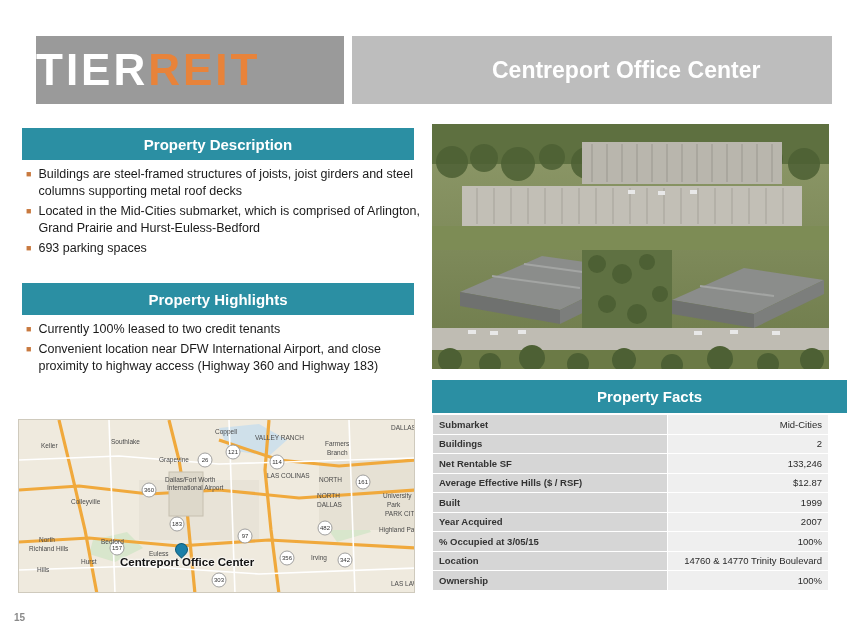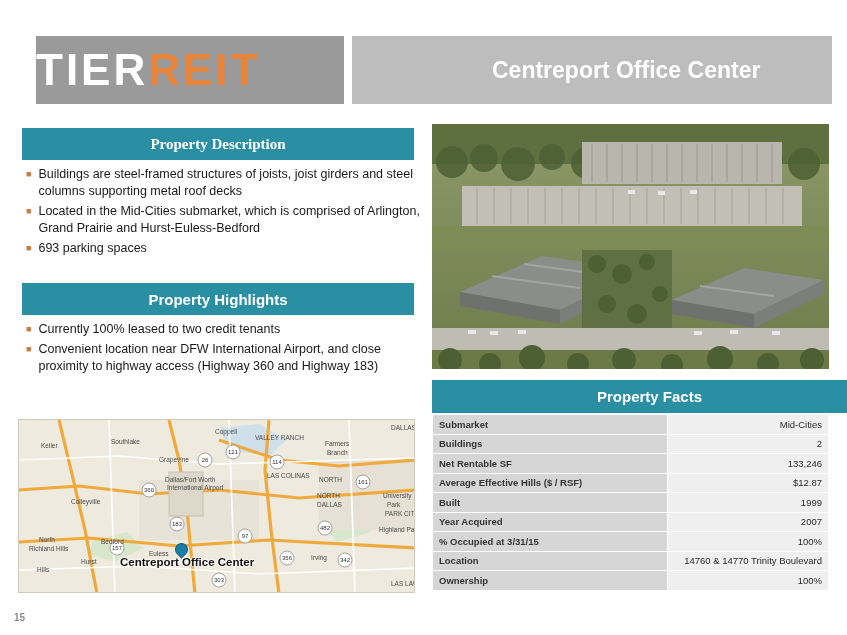--- a/index.html
+++ b/index.html
@@ -62,21 +62,20 @@
     font-weight: bold;
     display: flex;
     align-items: center;
     justify-content: center;
   }
   #bar-desc {
     left: 22px;
     top: 128px;
     width: 392px;
     height: 32px;
-    font-family: Liberation Serif, serif;
   }
   #bar-high {
     left: 22px;
     top: 283px;
     width: 392px;
     height: 32px;
   }
   #bar-facts {
     left: 432px;
     top: 380px;
@@ -478,21 +477,21 @@
     </tr>
     <tr>
       <td class="label">Built</td>
       <td class="value">1999</td>
     </tr>
     <tr>
       <td class="label">Year Acquired</td>
       <td class="value">2007</td>
     </tr>
     <tr>
-      <td class="label">% Occupied at 3/31/15</td>
+      <td class="label">% Occupied at 3/05/15</td>
       <td class="value">100%</td>
     </tr>
     <tr>
       <td class="label">Location</td>
       <td class="value">14760 &amp; 14770 Trinity Boulevard</td>
     </tr>
     <tr>
       <td class="label">Ownership</td>
       <td class="value">100%</td>
     </tr>

